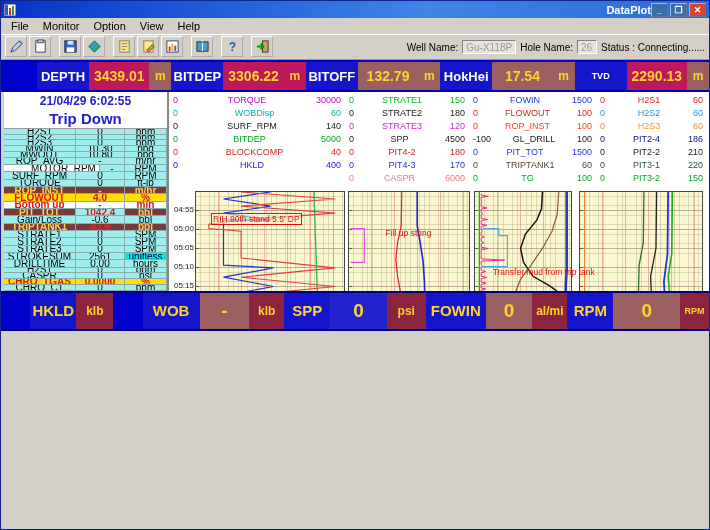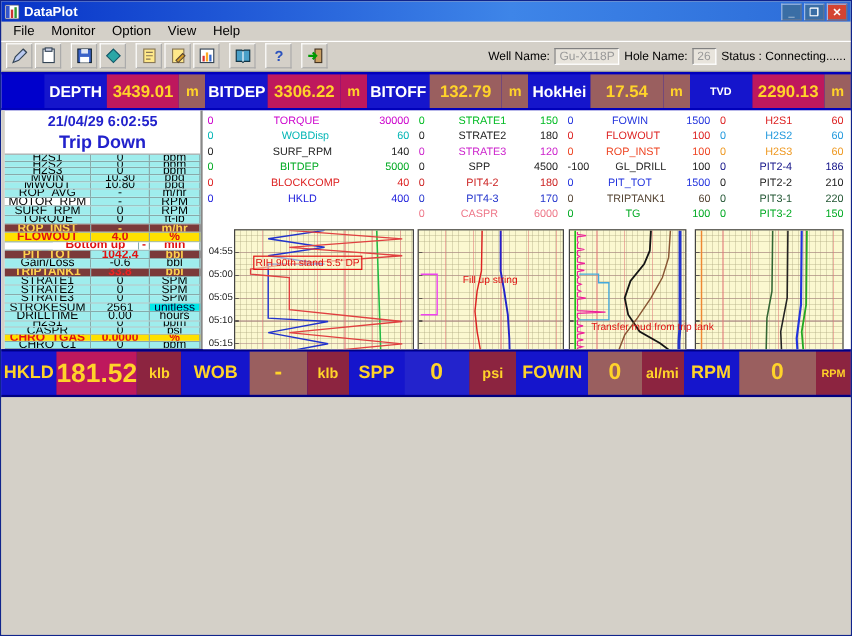--- a/index.html
+++ b/index.html
@@ -1,20 +1,20 @@
 <!DOCTYPE html>
 <html><head>
 <meta charset="utf-8">
 <style>
   html,body{margin:0;padding:0;background:#777;}
   *{box-sizing:border-box;font-family:"Liberation Sans",sans-serif;}
   #app{width:710px;height:530px;background:#D4D0C8;border:1px solid #10248C;position:relative;overflow:hidden;display:flex;flex-direction:column;}
   
   .titlebar{height:17px;background:linear-gradient(to right,#0733C8,#3E85E8 60%,#2B6BD8);display:flex;align-items:center;padding:0 3px;flex:0 0 17px;}
-  .titlebar .title{color:#fff;font-size:11px;font-weight:bold;margin-left:4px;flex:1;}
+  .titlebar .title{color:#fff;font-size:11px;font-weight:bold;margin-left:4px;flex:1;text-align:right;}
   .app-icon svg{display:block;}
   .winbtns{display:flex;gap:2px;}
   .wb{width:17px;height:14px;font-size:9px;line-height:10px;padding:0;border:1px outset #9CB8E8;color:#fff;font-weight:bold;cursor:default;}
   .wb.min,.wb.max{background:#3A6EA5;}
   .wb.close{background:#D44432;}
   
   .menubar{height:17px;display:flex;align-items:center;padding:0 4px;gap:2px;border-bottom:1px solid #fff;flex:0 0 17px;}
   .menu-item{font-size:11px;padding:1px 6px;color:#000;}
   
   .toolbar{height:25px;display:flex;align-items:center;padding:0 4px;flex:0 0 25px;border-bottom:1px solid #999;}
@@ -41,21 +41,21 @@
   .p-rows{flex:1;display:flex;flex-direction:column;}
   .prow{display:flex;border-bottom:1px solid #8aa;min-height:0;}
   .prow>div{border-right:1px solid #8aa;display:flex;align-items:center;justify-content:center;font-size:10px;overflow:hidden;}
   .prow .c-label{flex:0 0 72px;}
   .prow .c-value{flex:1;}
   .prow .c-unit{flex:0 0 42px;}
   .st-cyan>div{background:#9FEDED;color:#000;}
   .st-maroon>div{background:#7B3A3A;color:#FFD24D;font-weight:bold;}
   .st-yellow>div{background:#FFE000;color:#E01111;font-weight:bold;}
   .st-white>div{background:#FFF;color:#E01111;font-weight:bold;}
-  .cell-white{background:#fff !important;color:#000 !important;font-weight:normal !important;}
+  .cell-white{background:#fff !important;color:#000 !important;font-weight:normal !important;margin-left:24px;}
   .cell-cyanred{background:#9FEDED !important;color:#E01111 !important;font-weight:bold;}
   .cell-redval{color:#E22 !important;}
   .cell-hl{background:#00E8E8 !important;color:#003 !important;}
   
   .chart{flex:1;position:relative;background:#fff;overflow:hidden;}
   .hdr{position:absolute;left:0;top:2px;right:2px;}
   .hrow{display:flex;height:13px;}
   .hcell{display:flex;justify-content:space-between;padding:0 4px;font-size:9px;line-height:13px;white-space:nowrap;}
   .hcell span{overflow:hidden;}
   .tracks{position:absolute;left:0;top:99px;width:538px;height:281px;}
@@ -252,21 +252,21 @@
           <div class="prow st-maroon" style="flex: 1 1 0px;">
             <div class="c-label ">ROP_INST</div>
             <div class="c-value ">-</div>
             <div class="c-unit ">m/hr</div>
           </div>
           <div class="prow st-yellow" style="flex: 1 1 0px;">
             <div class="c-label ">FLOWOUT</div>
             <div class="c-value ">4.0</div>
             <div class="c-unit ">%</div>
           </div>
-          <div class="prow st-white" style="flex: 1 1 0px; padding-left: 40px;">
+          <div class="prow st-white" style="flex: 1 1 0px;">
             <div class="c-label ">Bottom up</div>
             <div class="c-value ">-</div>
             <div class="c-unit ">min</div>
           </div>
           <div class="prow st-maroon" style="flex: 1 1 0px;">
             <div class="c-label ">PIT_TOT</div>
             <div class="c-value cell-cyanred">1042.4</div>
             <div class="c-unit ">bbl</div>
           </div>
           <div class="prow st-cyan" style="flex: 1 1 0px;">
@@ -527,21 +527,20 @@
               <polyline points="92.4,0.0 91.8,61.8 88.1,84.3 90.5,112.4 94.2,132.1 91.8,154.6 92.4,196.7 91.8,238.8 92.4,281.0" fill="none" stroke="#22AA22" stroke-width="1.5"></polyline>
             </svg>
           </div>
         </div>
     </div>
   </div>
 
   <div class="bottombar" id="bottombar">
       <span class="tb-cell" style="display: flex; flex: 1 1 0%;">
         <span class="tb-cell bb-label" style="flex: 0 0 46px;">HKLD</span>
-        <span class="tb-cell bb-value bg-dark big" style="flex: 1 1 0%;">181.52</span>
         <span class="tb-cell bb-unit bg-maroon" style="flex: 0 0 37px;">klb</span>
       </span>
       <span class="tb-cell" style="display: flex; flex: 1 1 0%;">
         <span class="tb-cell bb-label" style="flex: 0 0 57px;">WOB</span>
         <span class="tb-cell bb-value bg-brown" style="flex: 1 1 0%;">-</span>
         <span class="tb-cell bb-unit bg-maroon" style="flex: 0 0 35px;">klb</span>
       </span>
       <span class="tb-cell" style="display: flex; flex: 1 1 0%;">
         <span class="tb-cell bb-label" style="flex: 0 0 46px;">SPP</span>
         <span class="tb-cell bb-value bg-blue" style="flex: 1 1 0%;">0</span>

